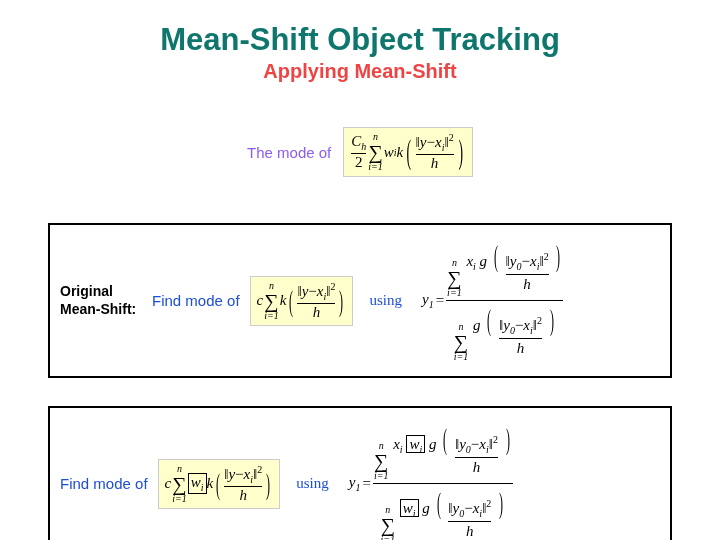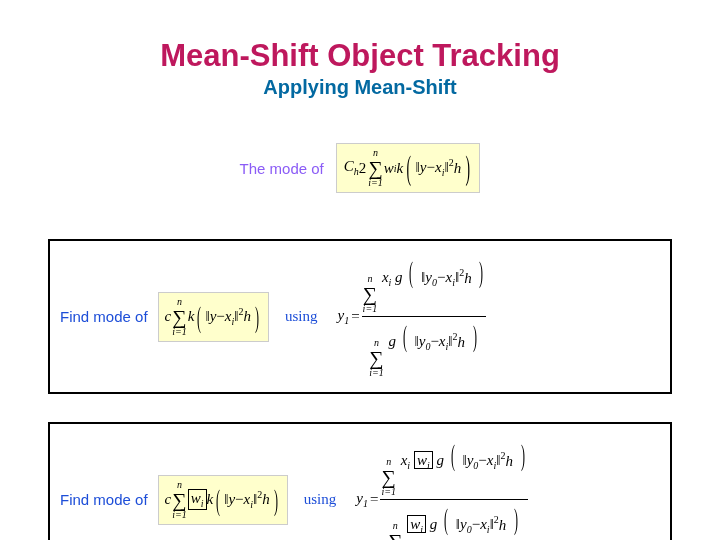--- a/index.html
+++ b/index.html
@@ -6,29 +6,29 @@
   body {
     margin: 0;
     width: 720px;
     height: 540px;
     background: #fff;
     font-family: Arial, Helvetica, sans-serif;
     padding: 22px 32px;
     position: relative;
   }
   .title {
-    color: #be185d;
+    color: #0f766e;
     font-weight: bold;
     font-size: 31px;
     text-align: center;
-    margin-top: 16px;
+    margin-top: 0;
     margin-bottom: 2px;
   }
   .subtitle {
-    color: #0369a1;
+    color: #ef4444;
     font-weight: bold;
     font-size: 20px;
     text-align: center;
     margin-bottom: 44px;
   }
   .intro-row {
     display: flex;
     align-items: center;
     justify-content: center;
     gap: 12px;
@@ -65,21 +65,21 @@
     width: 82px;
     line-height: 1.25;
   }
   .find-label, .using-label {
     font-size: 15px;
     color: #1d4ed8;
   }
   .using-label { margin-left: 6px; margin-right: 4px; font-family: Liberation Serif, serif; }
   .sum { display: inline-flex; flex-direction: column; align-items: center; font-size: 10px; line-height: 1; margin: 0 1px; }
   .sum .sigma { font-size: 20px; font-style: normal; }
-  .frac { display: inline-flex; flex-direction: row; align-items: center; line-height: 1; margin: 0 1px; }
+  .frac { display: inline-flex; flex-direction: column; align-items: center; line-height: 1; margin: 0 1px; }
   .frac .bar { width: 100%; border-top: 1px solid #000; margin: 1px 0; }
   .bigparen { font-size: 34px; font-style: normal; transform: scaleX(0.4); display: inline-block; }
   .midparen { font-size: 30px; font-style: normal; transform: scaleX(0.4); display: inline-block; }
   .norm { font-style: normal; }
   .sub { font-size: 10px; vertical-align: sub; font-style: italic; }
   .sup { font-size: 10px; vertical-align: super; font-style: normal; }
   .boxed { border: 1px solid #000; padding: 0 2px; font-style: italic; }
   .big-frac { display: inline-flex; flex-direction: column; align-items: center; line-height: 1.1; }
   .big-frac .bar { border-top: 1px solid #000; width: 100%; margin: 2px 0; }
   .y1-eq { display: inline-flex; align-items: center; gap: 2px; }
@@ -110,20 +110,21 @@
     <span class="frac">
       <span><span class="norm">‖</span><span>y</span><span class="norm">−</span><span>x</span><span class="sub">i</span><span class="norm">‖</span><span class="sup">2</span></span>
       <span class="bar"></span>
       <span>h</span>
     </span>
     <span class="bigparen">)</span>
   </span>
 </div>
 
 <div class="box-row">
+  <div class="row-label">Original Mean-Shift:</div>
   <div class="find-label">Find mode of</div>
   <span class="formula">
     <span>c</span>
     <span class="sum">
       <span>n</span>
       <span class="sigma">∑</span>
       <span>i=1</span>
     </span>
     <span>k</span>
     <span class="midparen">(</span>

